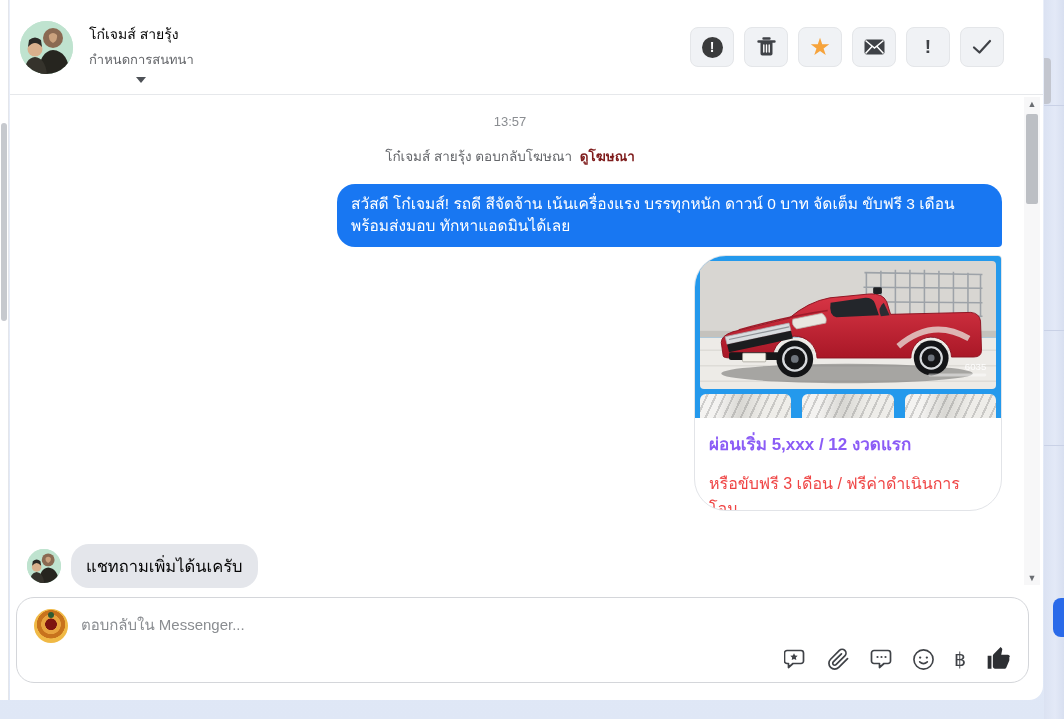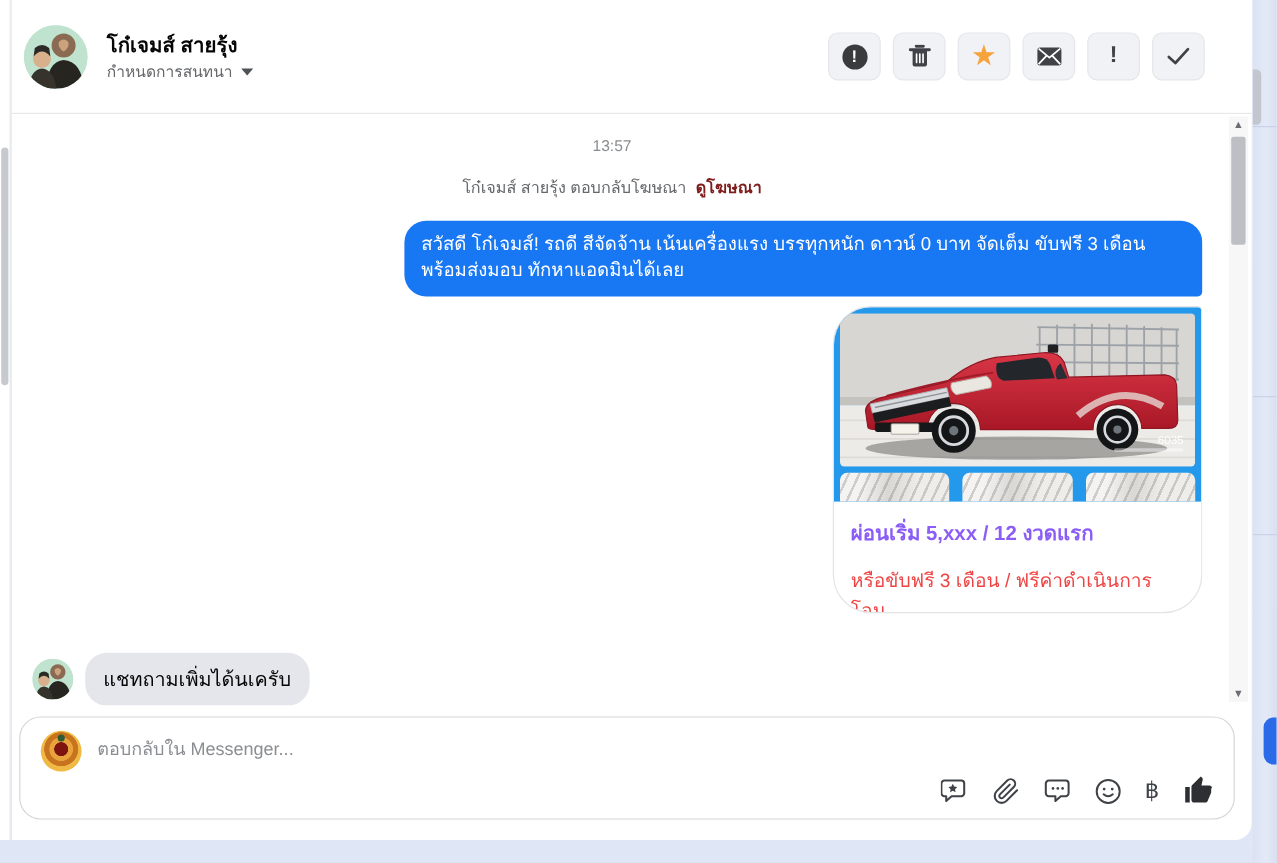--- a/index.html
+++ b/index.html
@@ -16,24 +16,24 @@
   
   .chat-panel{ position:absolute; left:10px; top:0; width:1033px; height:700px;
                background:#fff; border-bottom-right-radius:14px; }
 
   
   .chat-header{ position:absolute; top:0; left:0; right:0; height:95px;
                 border-bottom:1px solid #e6e8eb; background:#fff; }
   .avatar{ border-radius:50%; overflow:hidden; background:#bfe3cf; position:absolute; }
   .avatar svg{ display:block; width:100%; height:100%; }
   .contact-avatar{ left:10px; top:21px; width:53px; height:53px; }
-  .contact-name{ position:absolute; left:79px; top:23px; font-size:17px;
-                 font-weight:700; color:#050505; }
+  .contact-name{ position:absolute; left:79px; top:23px; font-size:14px;
+                 font-weight:400; color:#050505; }
   .contact-status{ position:absolute; left:79px; top:49px; font-size:13px;
-                   color:#65676b; display:flex; align-items:center; gap:7px; cursor:pointer; }
+                   color:#65676b; display:flex; align-items:center; gap:7px; cursor:pointer;flex-direction:column; }
   .caret-down{ width:0; height:0; border-left:5px solid transparent;
                border-right:5px solid transparent; border-top:6px solid #4e5257; }
 
   .header-actions{ position:absolute; top:27px; right:39px; display:flex; gap:10px; }
   .action-btn{ width:44px; height:40px; border-radius:8px; background:#f0f2f5;
                border:1px solid #e4e6e9; display:flex; align-items:center;
                justify-content:center; cursor:pointer; color:#3f4247; }
   .circle-excl{ width:21px; height:21px; border-radius:50%; background:#3a3b3c;
                 color:#fff; font-weight:700; font-size:14px; display:flex;
                 align-items:center; justify-content:center; }

